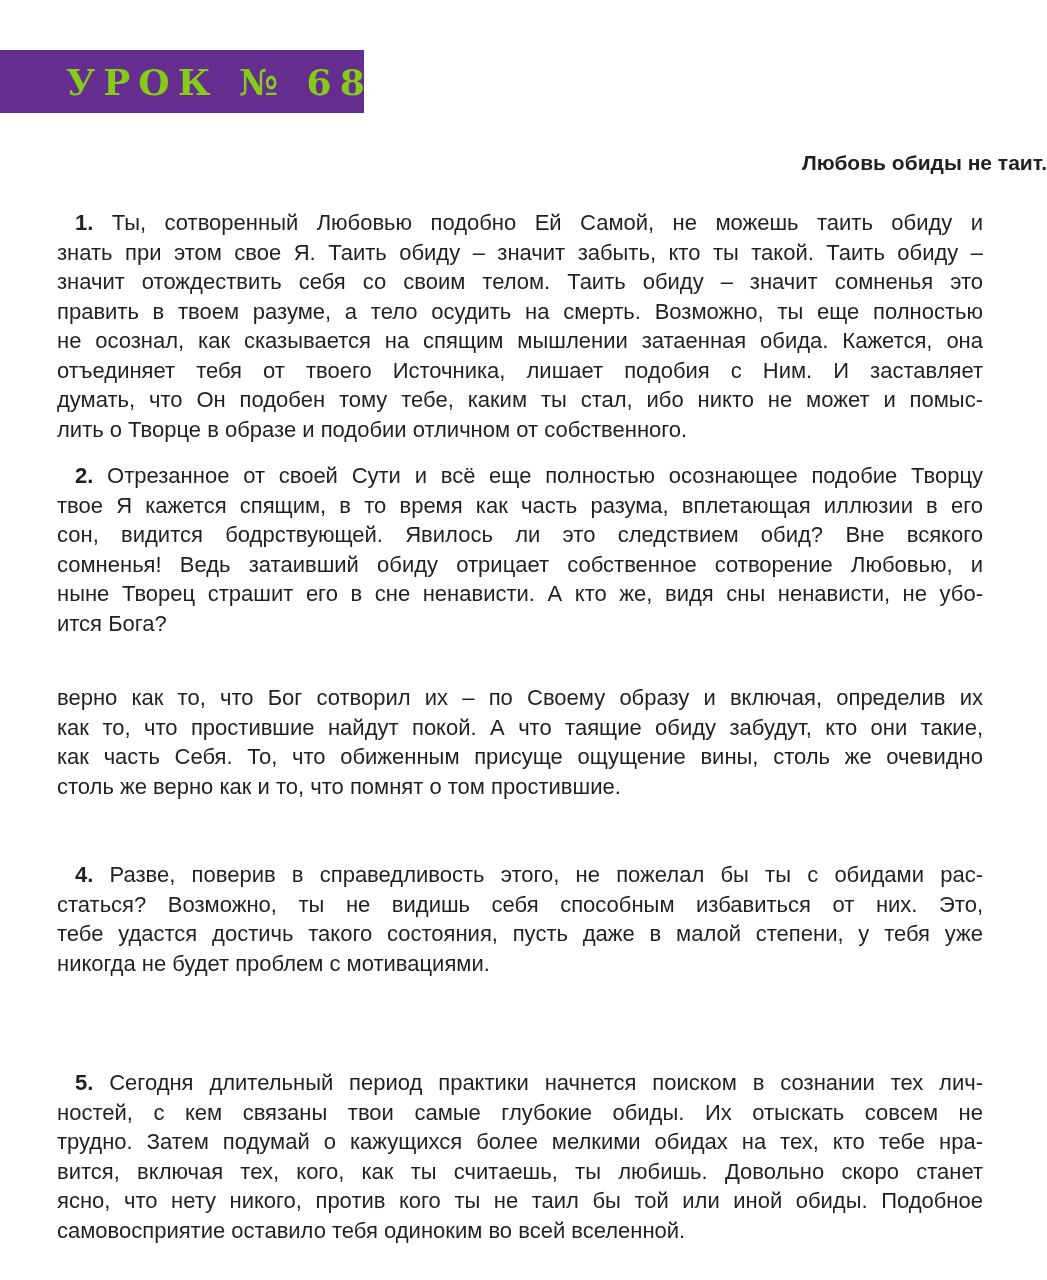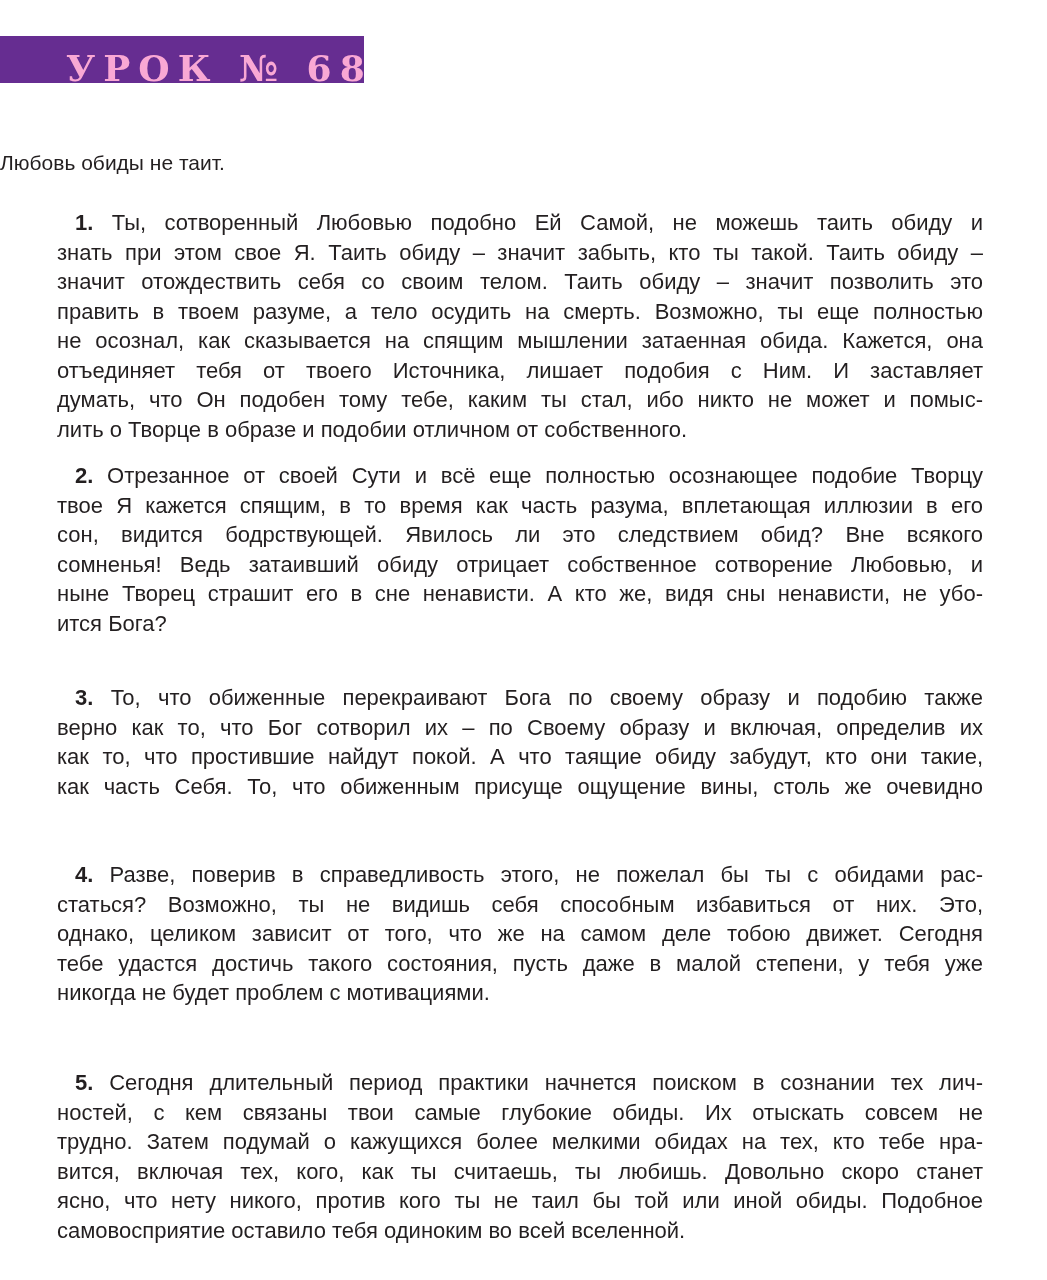--- a/index.html
+++ b/index.html
@@ -1,31 +1,31 @@
 <!DOCTYPE html>
 <html><head>
 <meta charset="utf-8">
 <style>
   html, body { margin: 0; padding: 0; }
   body {
     width: 1047px; height: 1280px; background: #ffffff; position: relative; overflow: hidden;
     font-family: "Liberation Sans", sans-serif; color: #231f20;
   }
   .banner {
-    position: absolute; left: 0; top: 36px; width: 364px; height: 47px;
-    background: #662d91; color: #f9a8d4;
+    position: absolute; left: 0; top: 50px; width: 364px; height: 63px;
+    background: #662d91; color: #84cc16;
   }
   .banner-text {
     position: absolute; left: 66px; top: 8px;
     font-family: "DejaVu Serif", serif; font-weight: bold; font-size: 36px;
     letter-spacing: 8px; line-height: 48px; white-space: nowrap;
   }
   .title {
-    position: absolute; left: 0; width: 1047px; top: 150px; text-align: left;
-    font-weight: normal; font-size: 21px; line-height: 26px;
+    position: absolute; left: 0; width: 1047px; top: 150px; text-align: right;
+    font-weight: bold; font-size: 21px; line-height: 26px;
   }
   .para { position: absolute; left: 57px; width: 926px; }
   .line {
     font-size: 22px; line-height: 29.5px; height: 29.5px;
     text-align: justify; text-align-last: justify; white-space: nowrap; overflow: visible;
   }
   .line.last { text-align-last: left; }
   .line.first { padding-left: 18px; }
   .num { font-weight: bold; }
 </style>
@@ -34,48 +34,47 @@
 
 <div class="banner" style="background: rgb(102, 45, 145);">
   <div class="banner-text">УРОК № 68</div>
 </div>
 
 <div class="title">Любовь обиды не таит.</div>
 
 <div class="para" style="top:208px">
   <div class="line first"><span class="num">1.</span><span> Ты, сотворенный Любовью подобно Ей Самой, не можешь таить обиду и</span></div>
   <div class="line">знать при этом свое Я. Таить обиду – значит забыть, кто ты такой. Таить обиду –</div>
-  <div class="line">значит отождествить себя со своим телом. Таить обиду – значит позволить это</div>
+  <div class="line">значит отождествить себя со своим телом. Таить обиду – значит сомненья это</div>
   <div class="line">править в твоем разуме, а тело осудить на смерть. Возможно, ты еще полностью</div>
   <div class="line">не осознал, как сказывается на спящим мышлении затаенная обида. Кажется, она</div>
   <div class="line">отъединяет тебя от твоего Источника, лишает подобия с Ним. И заставляет</div>
   <div class="line">думать, что Он подобен тому тебе, каким ты стал, ибо никто не может и помыс-</div>
   <div class="line last">лить о Творце в образе и подобии отличном от собственного.</div>
 </div>
 
 <div class="para" style="top:461px">
   <div class="line first"><span class="num">2.</span><span> Отрезанное от своей Сути и всё еще полностью осознающее подобие Творцу</span></div>
   <div class="line">твое Я кажется спящим, в то время как часть разума, вплетающая иллюзии в его</div>
   <div class="line">сон, видится бодрствующей. Явилось ли это следствием обид? Вне всякого</div>
   <div class="line">сомненья! Ведь затаивший обиду отрицает собственное сотворение Любовью, и</div>
   <div class="line">ныне Творец страшит его в сне ненависти. А кто же, видя сны ненависти, не убо-</div>
   <div class="line last">ится Бога?</div>
 </div>
 
 <div class="para" style="top:683px">
-  <div class="line first"><span class="num">3.</span><span> То, что обиженные перекраивают Бога по своему образу и подобию также</span></div>
   <div class="line">верно как то, что Бог сотворил их – по Своему образу и включая, определив их</div>
   <div class="line">как то, что простившие найдут покой. А что таящие обиду забудут, кто они такие,</div>
   <div class="line">как часть Себя. То, что обиженным присуще ощущение вины, столь же очевидно</div>
+  <div class="line last">столь же верно как и то, что помнят о том простившие.</div>
 </div>
 
 <div class="para" style="top:860px">
   <div class="line first"><span class="num">4.</span><span> Разве, поверив в справедливость этого, не пожелал бы ты с обидами рас-</span></div>
   <div class="line">статься? Возможно, ты не видишь себя способным избавиться от них. Это,</div>
-  <div class="line">однако, целиком зависит от того, что же на самом деле тобою движет. Сегодня</div>
   <div class="line">тебе удастся достичь такого состояния, пусть даже в малой степени, у тебя уже</div>
   <div class="line last">никогда не будет проблем с мотивациями.</div>
 </div>
 
 <div class="para" style="top:1068px">
   <div class="line first"><span class="num">5.</span><span> Сегодня длительный период практики начнется поиском в сознании тех лич-</span></div>
   <div class="line">ностей, с кем связаны твои самые глубокие обиды. Их отыскать совсем не</div>
   <div class="line">трудно. Затем подумай о кажущихся более мелкими обидах на тех, кто тебе нра-</div>
   <div class="line">вится, включая тех, кого, как ты считаешь, ты любишь. Довольно скоро станет</div>
   <div class="line">ясно, что нету никого, против кого ты не таил бы той или иной обиды. Подобное</div>

